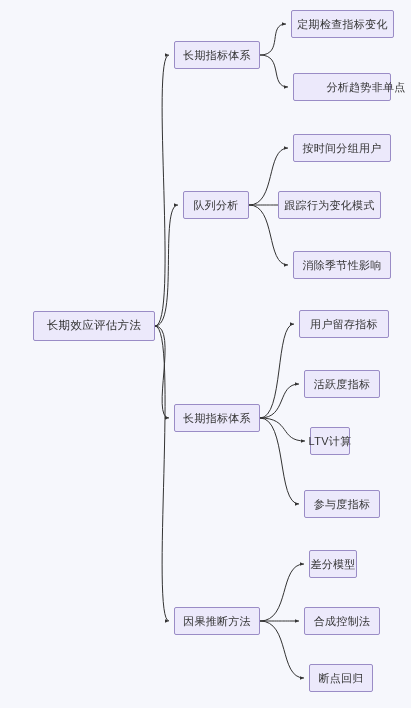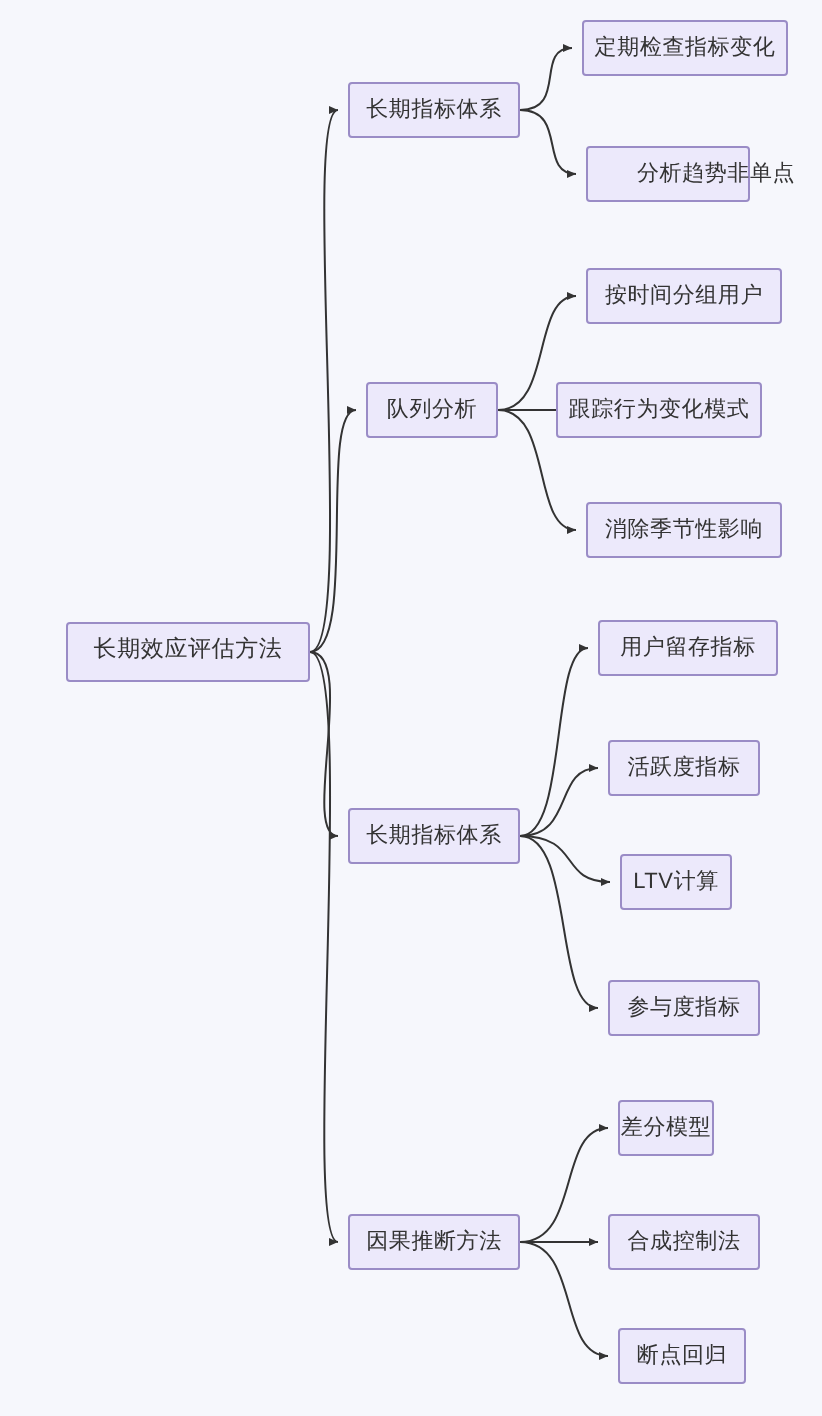--- a/index.html
+++ b/index.html
@@ -58,21 +58,21 @@
   </svg>
 <div class="node root" style="left: 33px; top: 311px; width: 122px; height: 30px;">
       <span>长期效应评估方法</span>
     </div>
     <div class="node" style="left: 174px; top: 41px; width: 86px; height: 28px;">
       <span>长期指标体系</span>
     </div>
     <div class="node" style="left: 291px; top: 10px; width: 103px; height: 28px;">
       <span>定期检查指标变化</span>
     </div>
-    <div class="node" style="left: 293px; top: 73px; width: 82px; height: 28px; padding-left: 48px;">
+    <div class="node" style="left: 293px; top: 73px; width: 98px; height: 28px; padding-left: 48px;">
       <span>分析趋势非单点</span>
     </div>
     <div class="node" style="left: 183px; top: 191px; width: 66px; height: 28px;">
       <span>队列分析</span>
     </div>
     <div class="node" style="left: 293px; top: 134px; width: 98px; height: 28px;">
       <span>按时间分组用户</span>
     </div>
     <div class="node" style="left: 278px; top: 191px; width: 103px; height: 28px;">
       <span>跟踪行为变化模式</span>
@@ -82,21 +82,21 @@
     </div>
     <div class="node" style="left: 174px; top: 404px; width: 86px; height: 28px;">
       <span>长期指标体系</span>
     </div>
     <div class="node" style="left: 299px; top: 310px; width: 90px; height: 28px;">
       <span>用户留存指标</span>
     </div>
     <div class="node" style="left: 304px; top: 370px; width: 76px; height: 28px;">
       <span>活跃度指标</span>
     </div>
-    <div class="node" style="left: 310px; top: 427px; width: 56px; height: 28px;">
+    <div class="node" style="left: 310px; top: 427px; width: 40px; height: 28px;">
       <span>LTV计算</span>
     </div>
     <div class="node" style="left: 304px; top: 490px; width: 76px; height: 28px;">
       <span>参与度指标</span>
     </div>
     <div class="node" style="left: 174px; top: 607px; width: 86px; height: 28px;">
       <span>因果推断方法</span>
     </div>
     <div class="node" style="left: 309px; top: 550px; width: 48px; height: 28px;">
       <span>差分模型</span>

